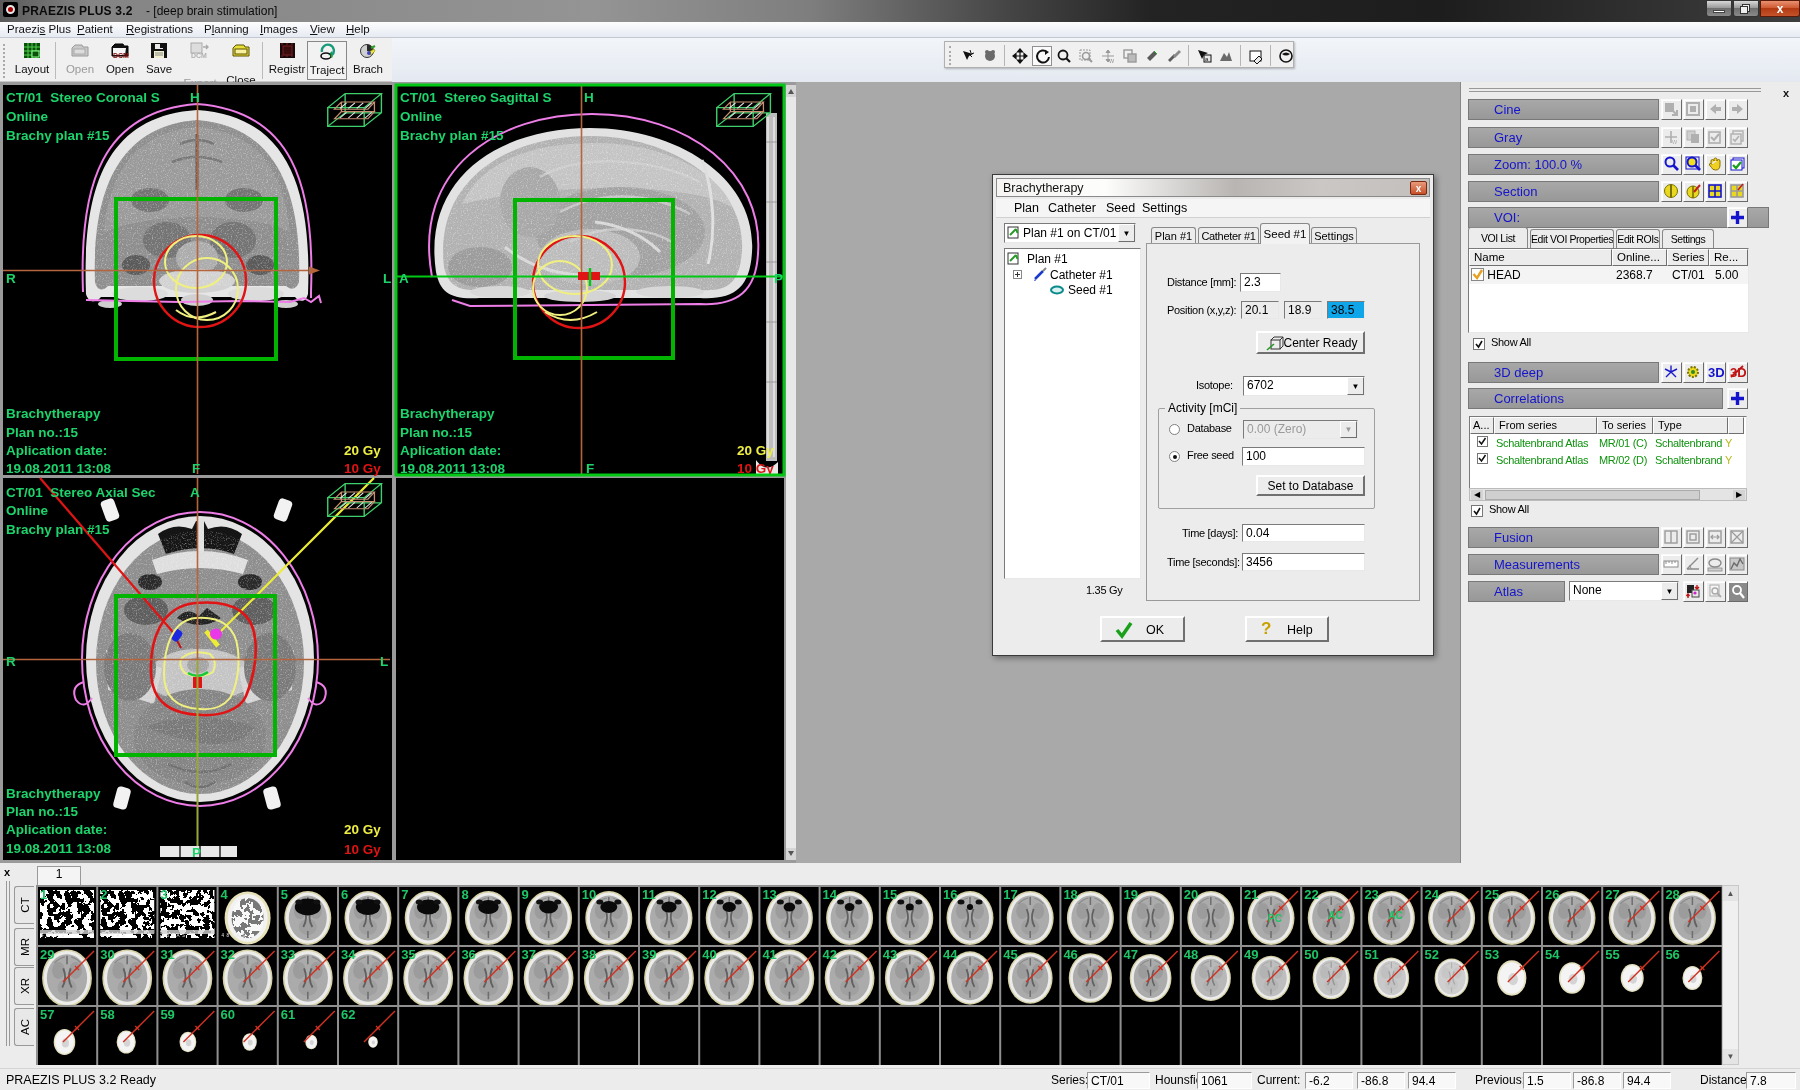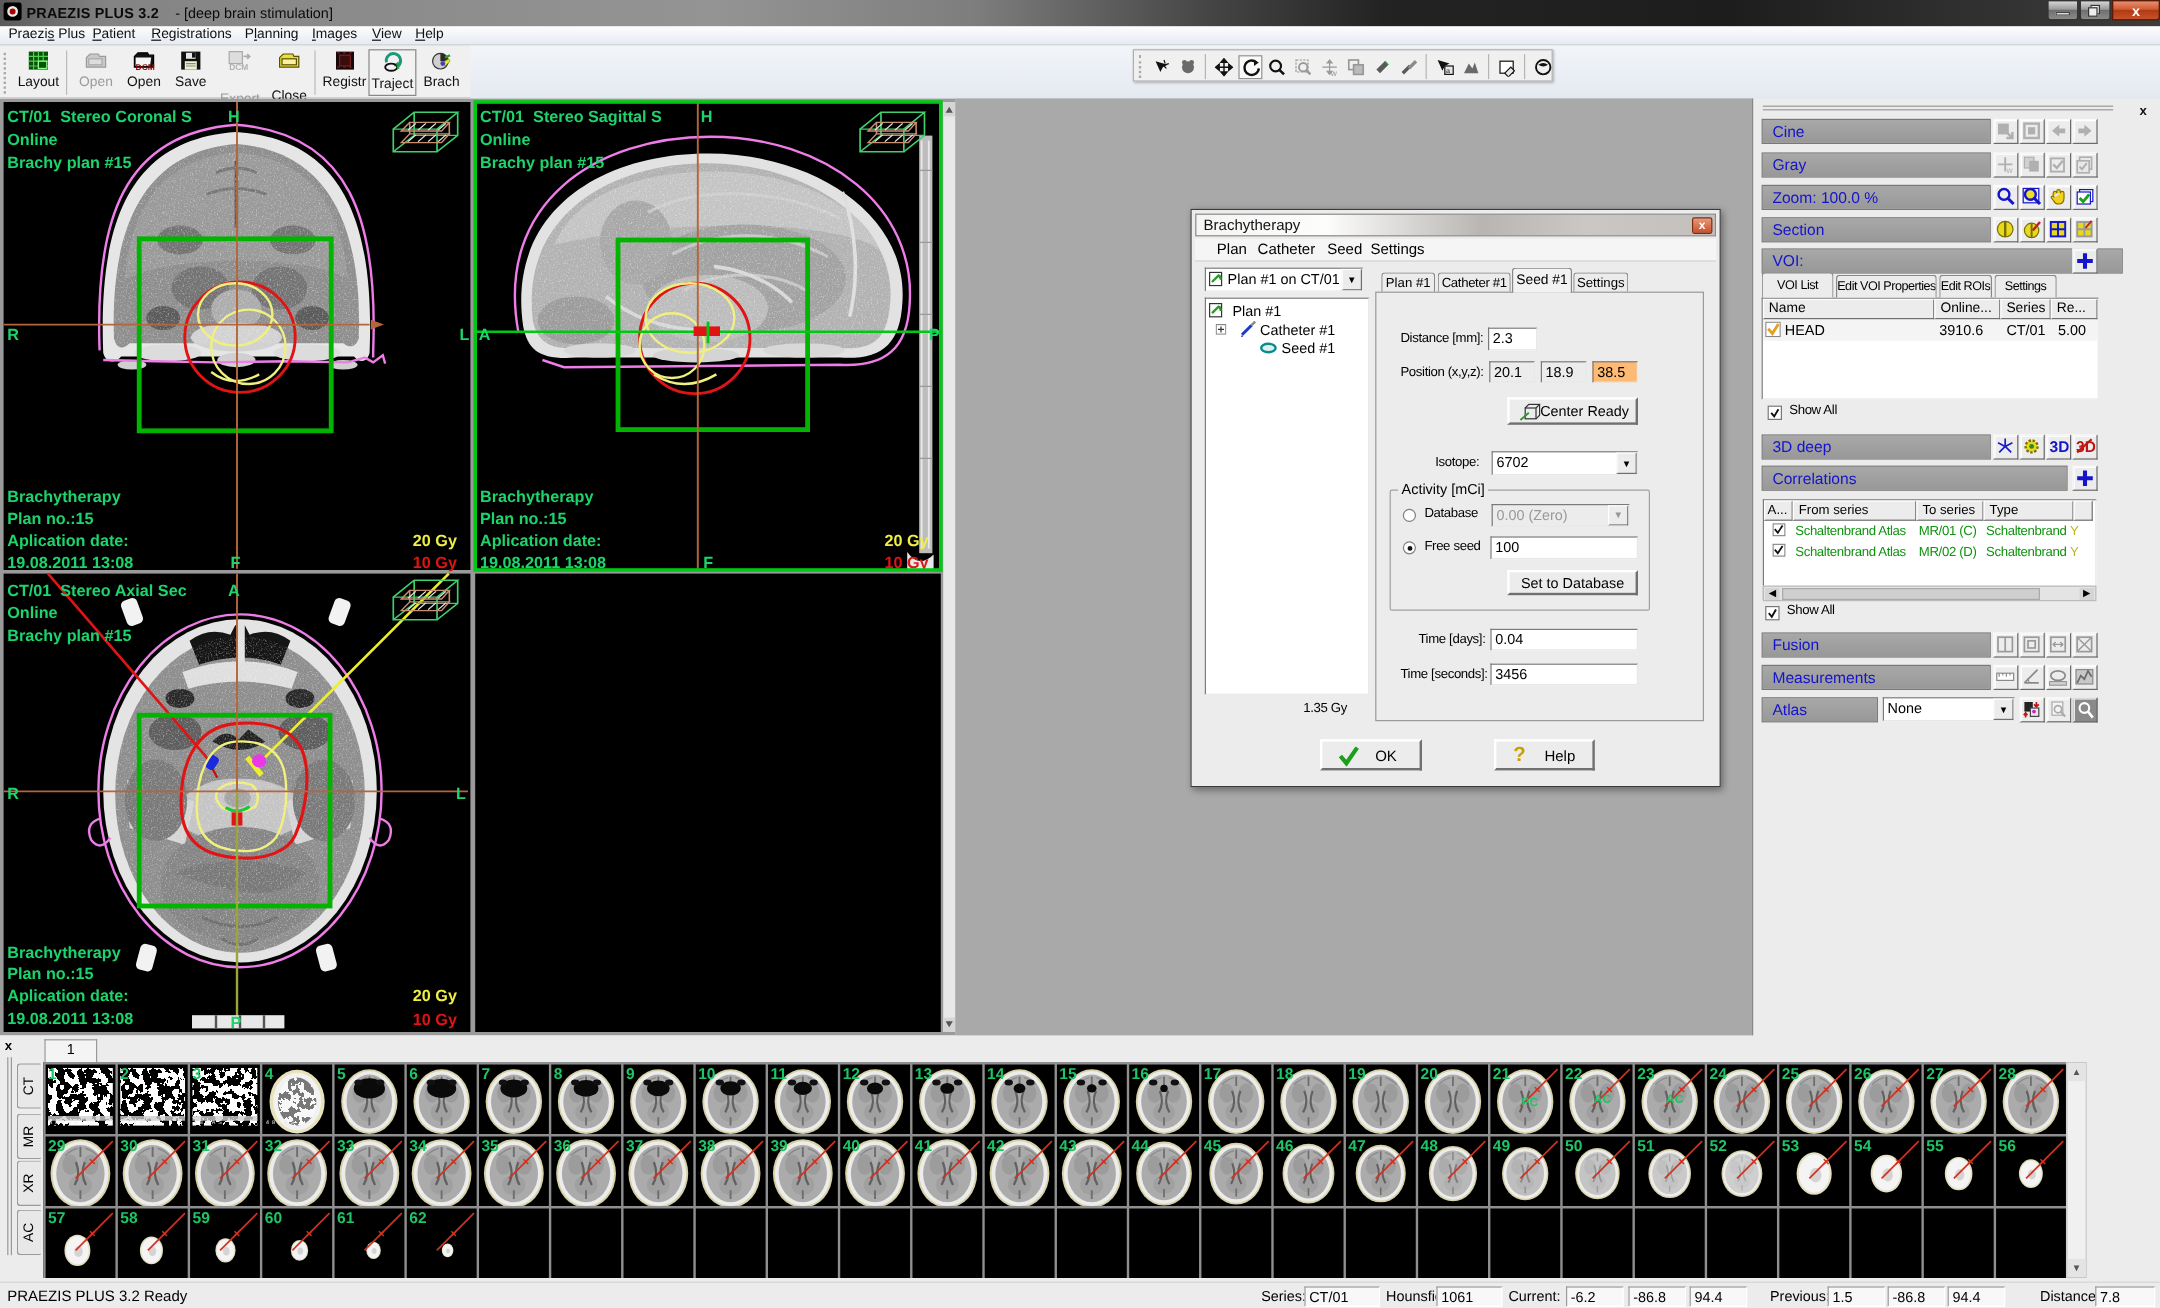--- a/index.html
+++ b/index.html
@@ -1,18 +1,18 @@
 <!DOCTYPE html>
 <html><head><meta charset="utf-8">
 <style>
 *{margin:0;padding:0;box-sizing:border-box}
 html,body{width:1800px;height:1090px;overflow:hidden;font-family:"Liberation Sans",sans-serif;background:#ececec;position:relative}
 .abs{position:absolute}
 .raised{border:1px solid;border-color:#fff #707070 #707070 #fff;background:#ececec}
-.bar{position:absolute;background:linear-gradient(#a8a8a8,#989898);border:1px solid #787878;color:#1414cc;font-size:13px;line-height:19px;padding-left:8px;height:21px}
+.bar{position:absolute;background:linear-gradient(#a8a8a8,#989898);border:1px solid #787878;color:#1414cc;font-size:13px;line-height:19px;padding-left:25px;height:21px}
 .pbtn{position:absolute;width:21px;height:21px;background:#ececec;border:1px solid;border-color:#fafafa #6a6a6a #6a6a6a #fafafa;box-shadow:inset 1px 1px 0 #fff}
 .fld{position:absolute;background:#fff;border:1px solid;border-color:#7a7a7a #e8e8e8 #e8e8e8 #7a7a7a;font-size:12px;padding:1px 3px;color:#000;white-space:nowrap;overflow:hidden}
 .lbl{position:absolute;font-size:11px;letter-spacing:-0.3px;color:#000;white-space:nowrap}
 .tab{position:absolute;border:1px solid #888;border-bottom:none;border-radius:3px 3px 0 0;background:#ececec;font-size:12px;text-align:center;white-space:nowrap;overflow:hidden}
 </style></head><body>
 
 <div class="abs" style="left:0;top:0;width:1800px;height:22px;background:linear-gradient(90deg,#5a5a5a 0%,#848484 5%,#8e8e8e 22%,#949494 33%,#7e7e7e 45%,#454545 56%,#232323 64%,#1d1d1d 80%,#2e2e2e 90%,#3d3d3d 100%)">
  <div class="abs" style="left:3px;top:2px;width:15px;height:15px;background:#000;border-radius:2px">
    <div class="abs" style="left:3px;top:3px;width:9px;height:9px;border:2px solid #e8e8e8;border-radius:50%;background:#a00"></div>
  </div>
@@ -495,21 +495,21 @@
         <div class="raised" style="width:143px;padding:1px 4px;border-width:1px;overflow:hidden;flex:none">Name</div>
         <div class="raised" style="width:55px;padding:1px 4px;border-width:1px;overflow:hidden;flex:none">Online...</div>
         <div class="raised" style="width:42px;padding:1px 4px;border-width:1px;overflow:hidden;flex:none">Series</div>
         <div class="raised" style="width:39px;padding:1px 4px;border-width:1px;overflow:hidden;flex:none">Re...</div>
       </div>
       <div style="display:flex;height:18px;font-size:12px;background:#f4f4f4;align-items:center;white-space:nowrap">
         <div style="width:147px;padding-left:2px;flex:none"><svg width="13" height="13" style="vertical-align:-2px">
             <rect x="0.5" y="0.5" width="12" height="12" fill="#fff" stroke="#888"></rect>
             <path d="M2.5 6 l3.5 4 l5 -8" stroke="#e8a020" stroke-width="2.4" fill="none"></path>
           </svg> HEAD</div>
-        <div style="width:56px;flex:none">3910.6</div>
+        <div style="width:56px;flex:none">2368.7</div>
         <div style="width:43px;flex:none">CT/01</div>
         <div style="width:35px;flex:none">5.00</div>
       </div>
     </div>
     <div class="abs" style="left:12px;top:256px;width:12px;height:12px;background:#fff;border:1px solid #777;line-height:0"><svg width="10" height="10" viewBox="0 0 10 10">
         <path d="M2 5 l2.5 3 l3.5 -6" stroke="#111" stroke-width="1.6" fill="none"></path>
       </svg></div>
     <div class="lbl" style="left:30px;top:254px">Show All</div>
     <div class="bar" style="left:7px;top:280px;width:191px">3D deep</div>
     <div class="pbtn" style="left:200px;top:280px"><svg width="17" height="17" style="margin:1px">
@@ -665,21 +665,21 @@
     <div class="tab" style="left:158px;top:52px;width:45px;height:17px;line-height:17px;font-size:11px">Plan #1</div>
     <div class="tab" style="left:205px;top:52px;width:61px;height:17px;line-height:17px;font-size:11px;letter-spacing:-0.3px">Catheter #1</div>
     <div class="tab" style="left:267px;top:48px;width:50px;height:21px;line-height:20px;background:#f2f2f2;z-index:3;font-size:11.5px">Seed #1</div>
     <div class="tab" style="left:318px;top:52px;width:46px;height:17px;line-height:17px;font-size:11px">Settings</div>
     <div class="abs" style="left:153px;top:68px;width:274px;height:358px;border:1px solid #999;background:#ececec"></div>
     <div class="lbl" style="left:174px;top:101px">Distance [mm]:</div>
     <div class="fld" style="left:247px;top:98px;width:41px;height:19px">2.3</div>
     <div class="lbl" style="left:174px;top:129px">Position (x,y,z):</div>
     <div class="fld" style="left:248px;top:126px;width:38px;height:18px;background:#ececec">20.1</div>
     <div class="fld" style="left:291px;top:126px;width:38px;height:18px;background:#ececec">18.9</div>
-    <div class="fld" style="left:334px;top:126px;width:38px;height:18px;background:#fdba74">38.5</div>
+    <div class="fld" style="left:334px;top:126px;width:38px;height:18px;background:#0ea5e9">38.5</div>
     <div class="raised abs" style="left:263px;top:156px;width:109px;height:23px;text-align:center;font-size:12px;line-height:21px;border-width:2px"><svg width="18" height="16" style="position:absolute;left:8px;top:3px">
         <rect x="5" y="4" width="9" height="9" fill="none" stroke="#333"></rect>
         <path d="M5 4 l3 -3 h9 l-3 3 M17 1 v9 l-3 3" fill="none" stroke="#333"></path>
         <path d="M1 14 L8 8" stroke="#2a9a2a" stroke-width="1.6"></path>
       </svg><span style="margin-left:20px">Center Ready</span></div>
     <div class="lbl" style="left:203px;top:204px">Isotope:</div>
     <div class="fld" style="left:250px;top:201px;width:122px;height:20px">6702<div class="abs raised" style="right:0;top:0;width:17px;height:18px;text-align:center;font-size:8px;line-height:17px">▼</div></div>
     <fieldset class="abs" style="left:165px;top:226px;width:217px;height:108px;border:1px solid #a0a0a0;border-radius:2px">
       <legend style="font-size:12px;margin-left:6px;padding:0 3px">Activity [mCi]</legend>
     </fieldset>

